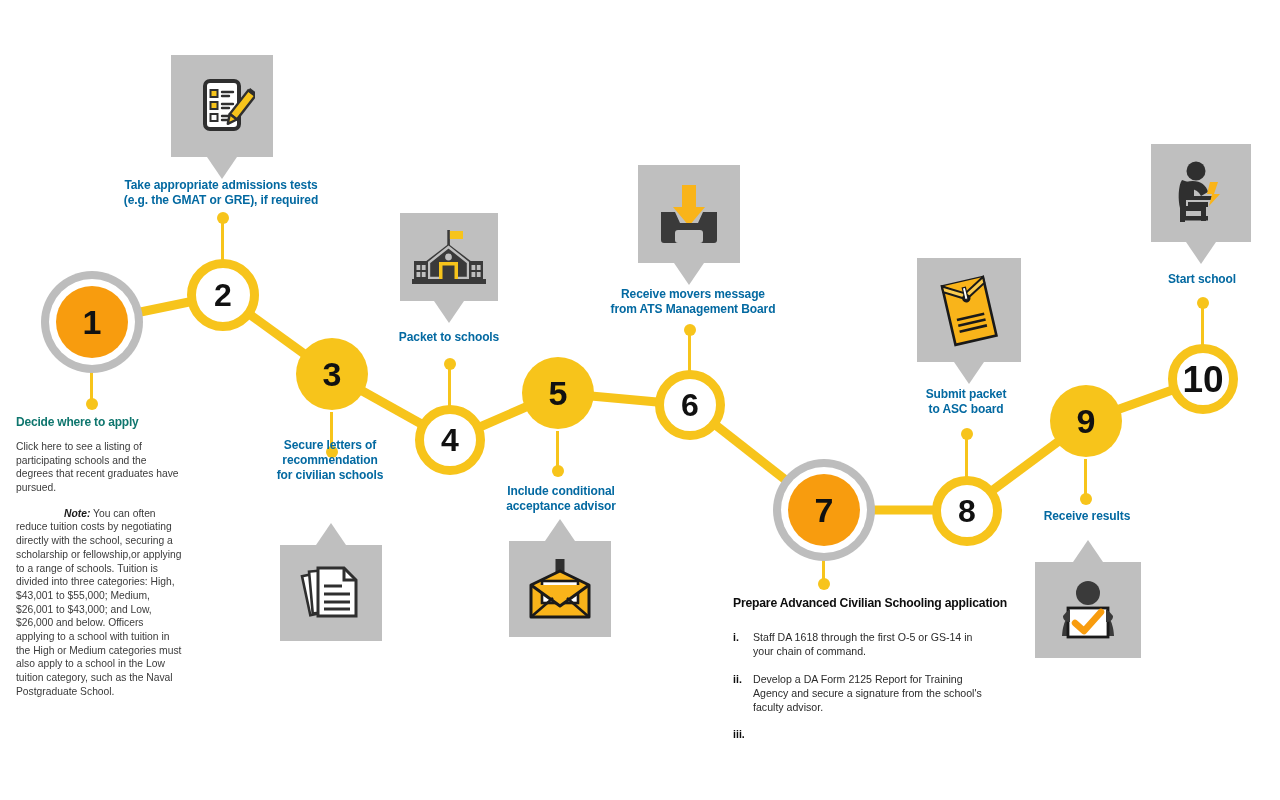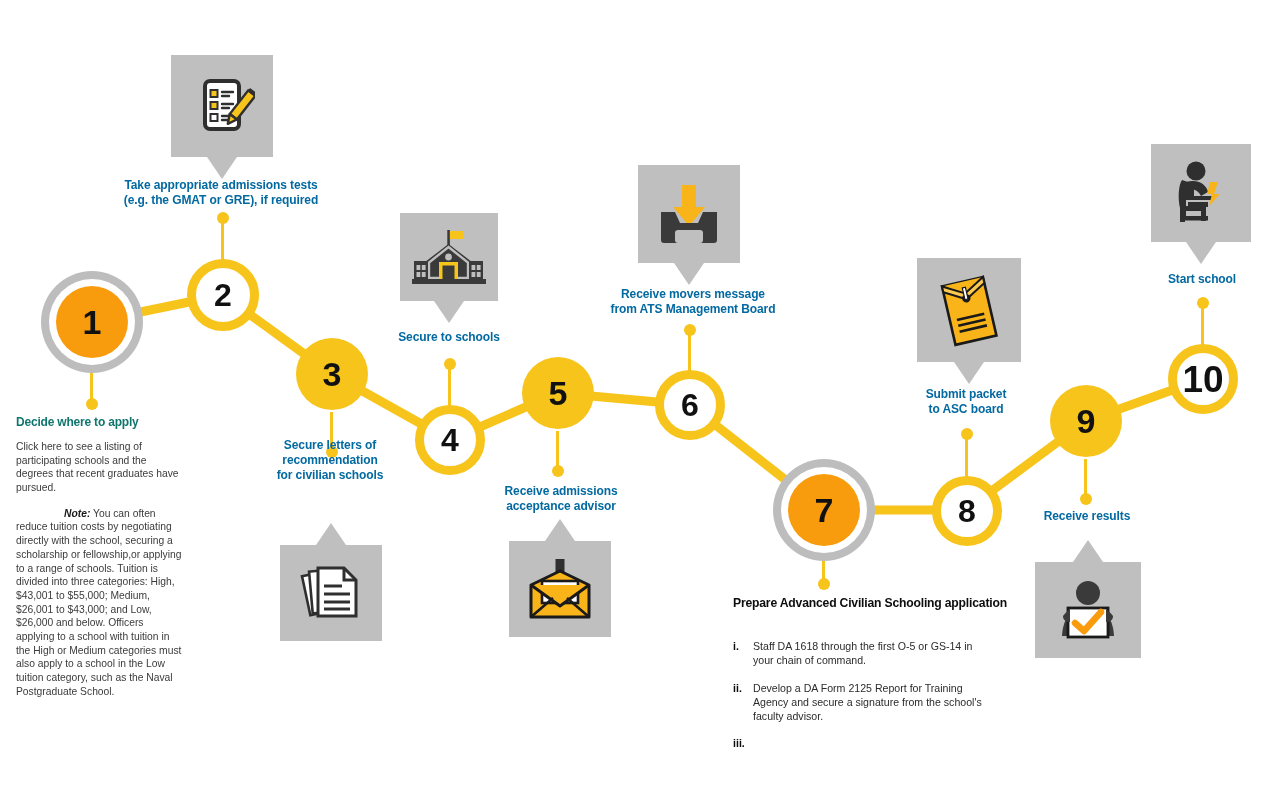--- a/index.html
+++ b/index.html
@@ -149,21 +149,21 @@
     position: absolute;
     left: 733px;
     top: 596px;
     width: 260px;
     z-index: 6;
   }
   #panel-7 .h {
     font-size: 12.2px;
     font-weight: bold;
     color: #0d0d0d;
-    margin-bottom: 29px;
+    margin-bottom: 20px;
     letter-spacing: -0.2px;
     white-space: nowrap;
   }
   #panel-7 ol {
     list-style: none;
     margin: 0;
     padding: 0;
   }
   #panel-7 li {
     position: relative;
@@ -281,21 +281,21 @@
     <span class="tail"></span>
   </div>
 
   <div class="node hollow" style="left:415px; top:405px; width:70px; height:70px; font-size:32px;">
     <span class="num">4</span>
   </div>
   <div class="stem up" style="left:448px; top:364px; height:43px;">
     <span class="dot"></span>
   </div>
   <div class="cap" style="left:380px; top:330px; width:138px;">
-    <div>Secure to schools</div>
+    <div>Packet to schools</div>
   </div>
   <div class="callout tail-down" style="left:400px; top:213px; width:98px; height:88px;">
     <div class="box">
       <svg width="74" height="58" viewBox="0 0 74 58" aria-hidden="true">
         <rect x="35.3" y="2" width="2.6" height="16" fill="#3A3A3A"></rect>
         <path d="M37.9 3 L51 3 L51 11 L37.9 11 Z" fill="#F7C41B"></path>
         <path d="M36.5 16 L60 34 L60 52 L13 52 L13 34 Z" fill="#3A3A3A"></path>
         <path d="M36.5 19 L56 34.5 L56 50 L17 50 L17 34.5 Z" fill="none" stroke="#BFBFBF" stroke-width="2.4"></path>
         <circle cx="36.5" cy="29" r="3.4" fill="#BFBFBF"></circle>
         <rect x="27" y="34" width="19" height="18" fill="#F7C41B"></rect>
@@ -318,21 +318,21 @@
     <span class="tail"></span>
   </div>
 
   <div class="node solid" style="left:522px; top:357px; width:72px; height:72px; font-size:34px;">
     <span class="num">5</span>
   </div>
   <div class="stem down" style="left:556px; top:431px; height:40px;">
     <span class="dot"></span>
   </div>
   <div class="cap" style="left:487px; top:484px; width:148px;">
-    <div>Receive admissions</div>
+    <div>Include conditional</div>
     <div>acceptance advisor</div>
   </div>
   <div class="callout tail-up" style="left:509px; top:541px; width:102px; height:96px;">
     <div class="box">
       <svg width="70" height="64" viewBox="0 0 70 64" aria-hidden="true">
         <g fill="#2F2F2F">
           <rect x="30.5" y="2" width="9" height="18"></rect>
           <path d="M24 18 L46 18 L35 33 Z"></path>
         </g>
         <path d="M6 28 L35 14 L64 28 L64 60 L6 60 Z" fill="#F9B41A" stroke="#1A1A1A" stroke-width="3" stroke-linejoin="round"></path>

